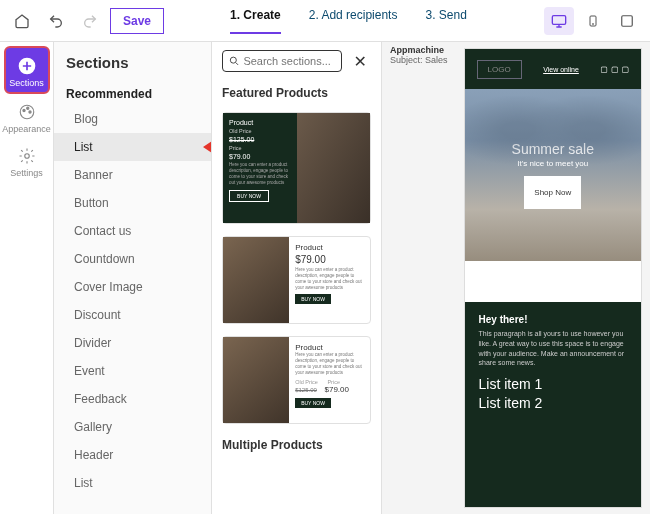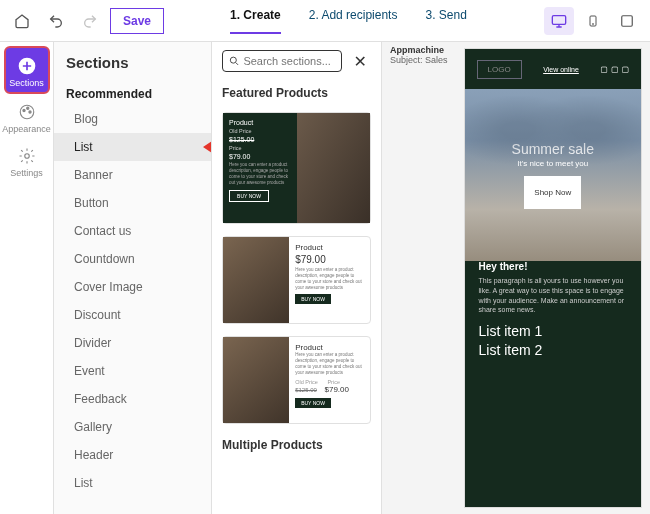--- a/index.html
+++ b/index.html
@@ -60,21 +60,21 @@
 .preview-panel { flex: 1; background: #f4f4f4; display: flex; overflow: hidden; }
 .prev-head { font-size: 9px; padding: 3px 8px; color: #666; }
 .prev-head .b { font-weight: 700; color: #333; }
 .prev-body { margin: 6px 8px; background: #fff; border: 1px solid #ddd; flex: 1; overflow: hidden; display: flex; flex-direction: column; }
 .hero-top { background: #152a1e; color: #fff; height: 40px; display: flex; align-items: center; justify-content: space-between; padding: 0 12px; font-size: 8px; }
 .logo-box { border: 1px solid #667; padding: 4px 10px; font-size: 8px; color: #888; }
 .hero-img { height: 172px; background: linear-gradient(180deg,#8aa0b8 0%,#7a8fa6 30%,#b8b2a8 70%,#978d7e 100%); position: relative; color: #fff; display: flex; flex-direction: column; align-items: center; justify-content: center; }
 .hero-title { font-size: 14px; }
 .hero-sub { font-size: 8px; margin-top: 2px; }
 .shop-btn { background: #fff; color: #333; font-size: 8px; padding: 12px 10px; margin-top: 8px; cursor: pointer; }
-.hero-dark { background: #152a1e; color: #fff; padding: 0 14px; font-size: 8px; flex: 1; }
+.hero-dark { background: #152a1e; color: #fff; padding: 12px 14px; font-size: 8px; flex: 1; margin-top: 41px; }
 .hero-dark .ht { font-size: 10px; font-weight: 600; margin-bottom: 4px; }
 .hero-dark .hp { font-size: 7px; color: #ccc; line-height: 1.4; margin-bottom: 8px; }
 .hero-dark .li { font-size: 14px; font-weight: 400; margin-top: 3px; }
 .soc { display: flex; gap: 3px; font-size: 8px; }
 .view-online { font-size: 7px; text-decoration: underline; }
 .sil { position:absolute; top:0; left:0; width:100%; height:60%; background: radial-gradient(ellipse at 30% 40%, #4a5c70 10%, transparent 40%), radial-gradient(ellipse at 70% 40%, #4a5c70 10%, transparent 40%); opacity:.3; }
 </style>
 </head>
 <body>
 

